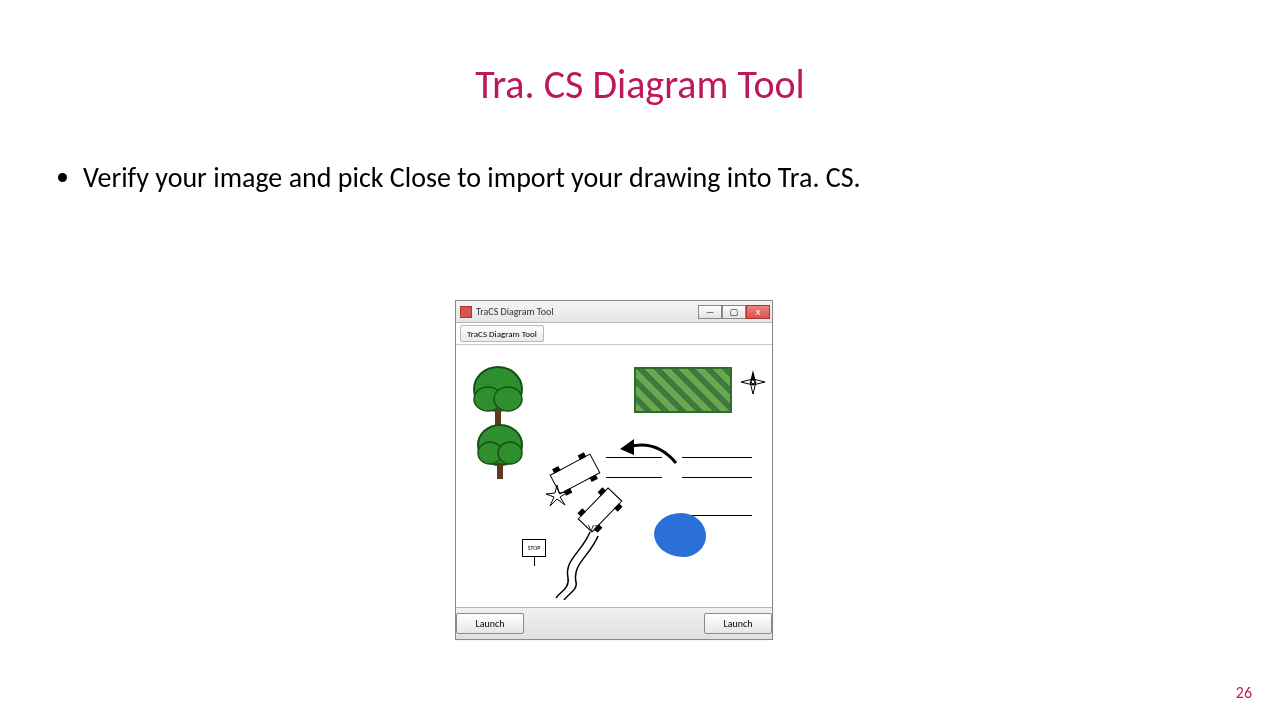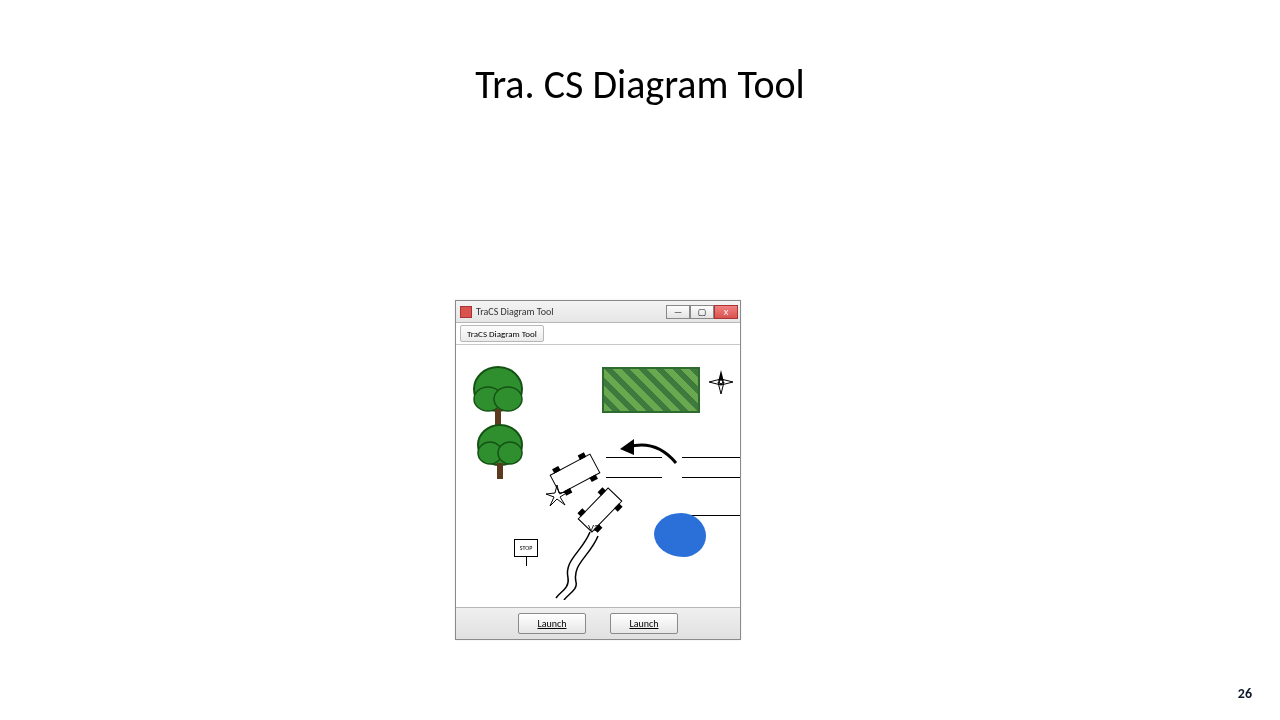--- a/index.html
+++ b/index.html
@@ -1,58 +1,63 @@
 <!DOCTYPE html>
 <html><head>
 <meta charset="utf-8">
 <style>
   * { box-sizing: border-box; margin: 0; padding: 0; }
   html, body { width: 1280px; height: 720px; font-family: "Calibri", "Segoe UI", Arial, sans-serif; background: #fff; color: #000; position: relative; }
   .slide { width: 1280px; height: 720px; position: relative; }
-  .title { position: absolute; top: 60px; left: 0; right: 0; text-align: center; font-size: 40px; font-weight: 400; color: #000000; }
+  .title { position: absolute; top: 60px; left: 0; right: 0; text-align: center; font-size: 40px; font-weight: 400; color: #be185d; }
   .bullet-wrap { position: absolute; top: 160px; left: 55px; right: 120px; }
   .bullet-wrap ul { list-style: disc; padding-left: 28px; }
   .bullet-wrap li { font-size: 28px; line-height: 1.25; font-weight: 400; }
-  .page-num { position: absolute; bottom: 18px; right: 28px; font-size: 14px; color: #0f172a; font-weight: bold; }
+  .page-num { position: absolute; bottom: 18px; right: 28px; font-size: 16px; color: #be185d; }
 
   
-  .win { position: absolute; top: 300px; left: 455px; width: 286px; height: 340px; border: 1px solid #8a8a8a; background: #fff; box-shadow: 0 0 2px rgba(0,0,0,0.1); }
+  .win { position: absolute; top: 300px; left: 455px; width: 318px; height: 340px; border: 1px solid #8a8a8a; background: #fff; box-shadow: 0 0 2px rgba(0,0,0,0.1); }
   .win-titlebar { height: 22px; background: linear-gradient(#f4f4f4,#e6e6e6); border-bottom: 1px solid #b7b7b7; display: flex; align-items: center; padding: 0 2px 0 4px; font-size: 10px; gap: 4px; }
   .win-appicon { width: 12px; height: 12px; background: #d9534f; border: 1px solid #a33; }
   .win-title { flex: 1; color: #333; }
   .win-btns { display: flex; gap: 0; }
   .win-btn { width: 24px; height: 14px; border: 1px solid #888; background: linear-gradient(#fdfdfd,#e3e3e3); display: flex; align-items: center; justify-content: center; font-size: 9px; line-height: 1; }
   .win-btn.close { background: linear-gradient(#f08080,#d9534f); border-color: #a33; color: #fff; }
   .win-toolbar { height: 22px; border-bottom: 1px solid #c8c8c8; padding: 2px 4px; display: flex; align-items: center; }
   .tool-btn { font-size: 9px; padding: 2px 6px; border: 1px solid #b7b7b7; background: linear-gradient(#fdfdfd,#eaeaea); border-radius: 2px; }
   .canvas { position: relative; background: #fff; height: 262px; overflow: hidden; }
-  .bottombar { height: 32px; background: linear-gradient(#f0f0f0,#e0e0e0); border-top: 1px solid #b7b7b7; display: flex; align-items: center; justify-content: center; gap: 24px; text-decoration: underline; }
+  .bottombar { height: 32px; background: linear-gradient(#f0f0f0,#e0e0e0); border-top: 1px solid #b7b7b7; display: flex; align-items: center; justify-content: space-between; gap: 24px; }
   .btn { min-width: 68px; text-align: center; font-size: 10px; padding: 3px 10px; border: 1px solid #8a8a8a; background: linear-gradient(#fff,#e6e6e6); border-radius: 2px; }
 
   
   .tree { position: absolute; }
   .tree svg { display: block; }
   .bushes { position: absolute; top: 22px; right: 40px; width: 98px; height: 46px; border: 2px solid #2f6b2f; background: repeating-linear-gradient(45deg,#6aa84f 0 6px,#3e7a3e 6px 12px); }
   .compass { position: absolute; top: 24px; right: 6px; width: 26px; height: 26px; }
   .road-h { position: absolute; height: 0; border-top: 1.5px solid #000; }
   .vehicle { position: absolute; width: 46px; height: 22px; border: 1.5px solid #000; background: #fff; }
   .wheel { position: absolute; width: 7px; height: 5px; background: #000; }
   .arrow { position: absolute; }
   .label { position: absolute; font-size: 9px; font-family: Arial, sans-serif; }
   .blob-blue { position: absolute; width: 52px; height: 44px; background: #2b6fd8; border-radius: 60% 55% 50% 65% / 55% 60% 55% 60%; }
-  .sign { position: absolute; width: 24px; height: 18px; border: 1px solid #000; background: #fff; display:flex;align-items:center;justify-content:center;font-size:6px;}
+  .sign { position: absolute; width: 24px; height: 18px; border: 1px solid #000; background: #fff; display:flex;align-items:center;justify-content:center;font-size:6px;margin-left:8px;}
   .sign-post { position:absolute; width:1px; height:10px; background:#000; top:100%; left:50%; }
 </style>
 </head>
 <body>
 
 <div class="slide">
 
   <div class="title">Tra. CS Diagram Tool</div>
 
+  <div class="bullet-wrap">
+    <ul>
+        <li>Verify your image and pick Close to import your drawing into Tra. CS.</li>
+      </ul>
+  </div>
 
   <div class="win">
     <div class="win-titlebar">
       <div class="win-appicon"></div>
       <div class="win-title">TraCS Diagram Tool</div>
       <div class="win-btns">
         <div class="win-btn">—</div>
         <div class="win-btn">▢</div>
         <div class="win-btn close">X</div>
       </div>

